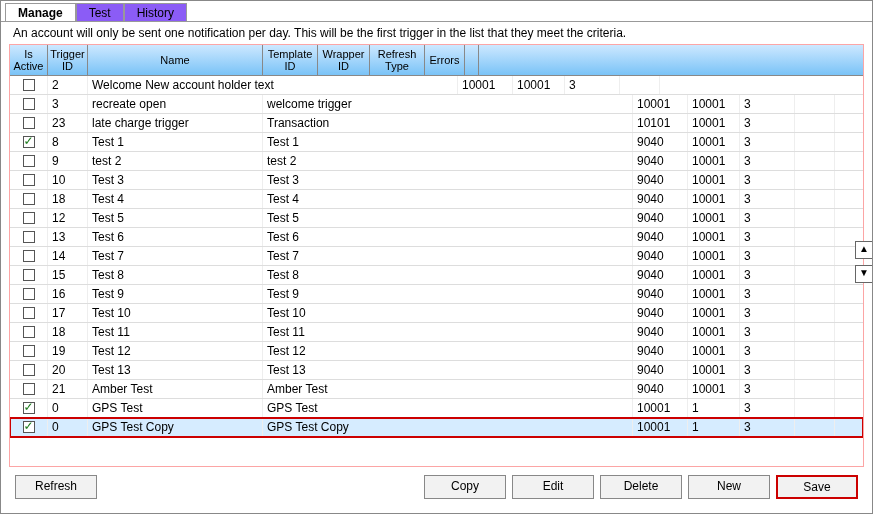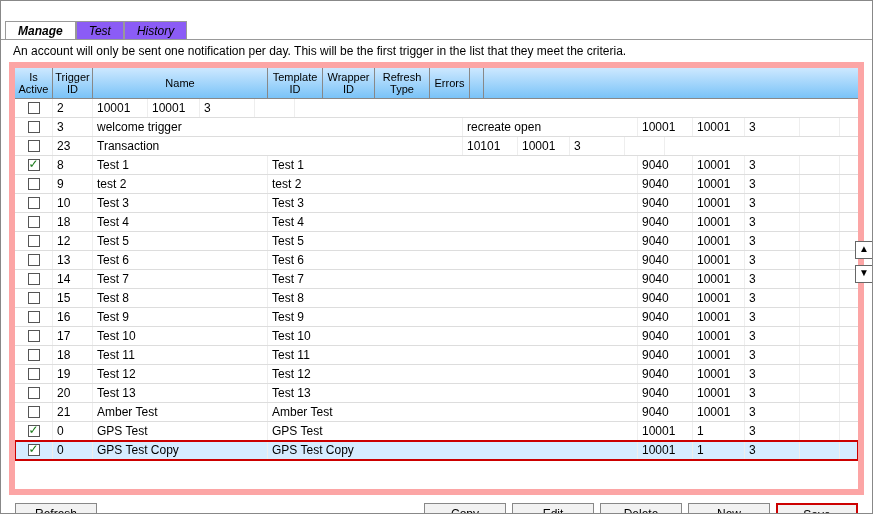--- a/index.html
+++ b/index.html
@@ -1,23 +1,23 @@
 <!DOCTYPE html>
 <html><head>
 <meta charset="utf-8">
 <style>
 * { box-sizing: border-box; margin: 0; padding: 0; }
 body { font-family: Arial, sans-serif; font-size: 12px; background: #fff; width: 873px; height: 514px; position: relative; border: 1px solid #888; }
-.tabs { display: flex; padding: 20px 4px 0 4px; border-bottom: 1px solid #999; font-style: italic; }
+.tabs { display: flex; padding: 2px 4px 0 4px; border-bottom: 1px solid #999; }
 .tab { padding: 2px 12px 1px 12px; border: 1px solid #999; border-bottom: none; margin-right: 0; background: #8b5cf6; cursor: pointer; font-size: 12px; }
 .tab.active { font-weight: bold; background: #fff; }
 .content { padding: 4px 8px; }
 .section-title { font-weight: bold; font-size: 13px; margin: 2px 0 0 4px; }
 .section-sub { font-weight: normal; font-size: 12px; margin: 0 0 4px 4px; }
-.grid-wrap { border: 6px solid #fca5a5; position: relative; }
+.grid-wrap { border: 1px solid #fca5a5; position: relative; }
 .grid-head { display: flex; background: linear-gradient(#cde8ff,#7ac3f7); border-bottom: 1px solid #888; }
 .grid-head .hc { border-right: 1px solid #888; padding: 4px 4px; font-size: 11px; text-align: center; display: flex; align-items: center; justify-content: center; line-height: 1.1; height: 30px; }
 .grid-body { overflow-y: scroll; height: 390px; }
 .row { display: flex; border-bottom: 1px solid #ddd; height: 19px; align-items: center; }
 .row .c { border-right: 1px solid #eee; padding: 1px 4px; font-size: 12px; overflow: hidden; white-space: nowrap; height: 100%; display: flex; align-items: center; }
 .row.selected { background: #d6ecff; outline: 2px solid #cc0000; outline-offset: -1px; }
 .col-act { width: 38px; justify-content: center; }
 .col-tid { width: 40px; }
 .col-name { width: 175px; }
 .col-desc { width: 370px; }
@@ -57,42 +57,44 @@
       <div class="hc col-typ">Refresh Type</div>
       <div class="hc col-err">Errors</div>
       <div class="hc col-sp"></div>
     </div>
     <div class="grid-body" id="grid-body">
         <div class="row">
           <div class="c col-act">
             <span class="chk"></span>
           </div>
           <div class="c col-tid">2</div>
+          <div class="c col-desc">Welcome New account holder text</div>
           <div class="c col-tpl">10001</div>
           <div class="c col-wrp">10001</div>
           <div class="c col-typ">3</div>
           <div class="c col-err"></div>
         </div>
         <div class="row">
           <div class="c col-act">
             <span class="chk"></span>
           </div>
           <div class="c col-tid">3</div>
+          <div class="c col-name">recreate open</div>
           <div class="c col-desc">welcome trigger</div>
-          <div class="c col-name">recreate open</div>
           <div class="c col-tpl">10001</div>
           <div class="c col-wrp">10001</div>
           <div class="c col-typ">3</div>
           <div class="c col-err"></div>
         </div>
         <div class="row">
           <div class="c col-act">
             <span class="chk"></span>
           </div>
           <div class="c col-tid">23</div>
+          <div class="c col-name">late charge trigger</div>
           <div class="c col-desc">Transaction</div>
           <div class="c col-tpl">10101</div>
           <div class="c col-wrp">10001</div>
           <div class="c col-typ">3</div>
           <div class="c col-err"></div>
         </div>
         <div class="row">
           <div class="c col-act">
             <span class="chk on"></span>
           </div>

